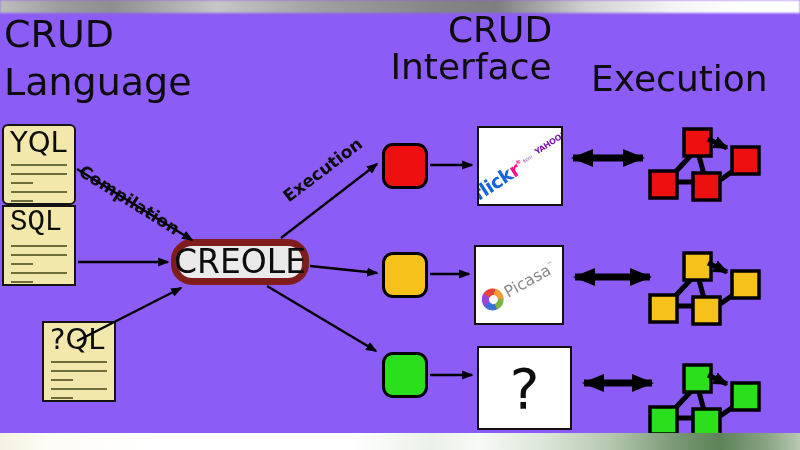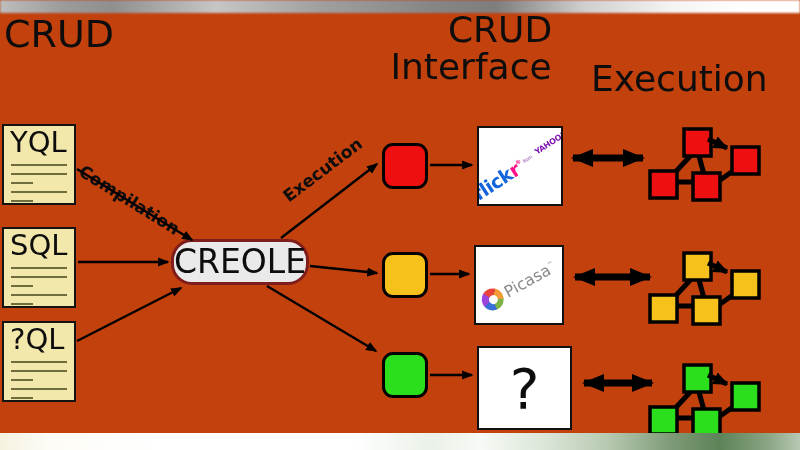--- a/index.html
+++ b/index.html
@@ -1,16 +1,16 @@
 <!DOCTYPE html>
 <html><head>
 <meta charset="utf-8">
 <style>
   html,body{margin:0;padding:0;background:#fff;}
-  #stage{position:relative;width:800px;height:450px;background:#c2410c;overflow:hidden;
+  #stage{position:relative;width:800px;height:450px;background:#8b5cf6;overflow:hidden;
          font-family:"DejaVu Sans",sans-serif;color:#0d0d0d;}
 
   
   #top-bar{position:absolute;left:0;top:0;width:800px;height:13px;z-index:6;
     background:linear-gradient(90deg,#bdbdbd 0%,#9b9b9b 8%,#8f8f8f 14%,#c6c6c6 27%,
       #a0a0a0 40%,#868686 54%,#7e7e7e 62%,#cfcfcf 73%,#f4f4f4 84%,#ffffff 93%);
     filter:blur(1.2px);}
   #bottom-bar{position:absolute;left:0;top:433px;width:800px;height:17px;z-index:6;
     background:linear-gradient(90deg,#f5f2e0 0%,#fdfcf6 6%,#ffffff 20%,#ffffff 44%,
       #eaf1e8 54%,#f7faf6 60%,#dbe6d8 68%,#b7c9b1 76%,#7d9a76 84%,#5d8258 90%,
@@ -22,25 +22,25 @@
   #hdr-crud2{left:400px;top:8px;width:200px;text-align:center;}
   #hdr-interface{left:378px;top:45px;width:186px;text-align:center;}
   #hdr-resources{left:591px;top:57px;}
 
   
   .doc{position:absolute;left:2px;width:74px;height:81px;background:#f2e8ab;
        border:2.5px solid #141414;box-sizing:border-box;}
   .doc .ttl{font-size:29px;line-height:30px;margin:1px 0 0 6px;}
   .doc .ln{height:2px;background:#6e6e3c;margin:7px 7px 0 7px;}
   .doc .ln.short{width:22px;margin-right:auto;}
-  #doc-yql{top:124px;} #doc-sql{top:227px;} #doc-qql{top:321px;}
+  #doc-yql{top:124px;border-radius:6px;} #doc-sql{top:205px;font-family:Liberation Mono, monospace;} #doc-qql{top:321px;margin-left:40px;}
 
   
   #creole{position:absolute;left:171px;top:239px;width:138px;height:46px;
-    background:#eaeaea;border:3px solid #7f1d1d;border-radius:21px;box-sizing:border-box;
+    background:#eaeaea;border:7px solid #7f1d1d;border-radius:21px;box-sizing:border-box;
     display:flex;align-items:center;justify-content:center;font-size:33px;padding-bottom:2px;}
 
   
   .chip{position:absolute;left:382px;width:46px;height:46px;border:3px solid #000;
         border-radius:11px;box-sizing:border-box;}
   #chip-red{top:143px;background:#ee1010;}
   #chip-orange{top:252px;background:#f6c11a;}
   #chip-green{top:352px;background:#2bdf1c;}
 
   
@@ -82,20 +82,21 @@
   .gsq{stroke:#000;stroke-width:3.5;}
   .fill-red{fill:#ee1010;} .fill-orange{fill:#f6c11a;} .fill-green{fill:#2bdf1c;}
 </style>
 </head>
 <body>
 
 <div id="stage">
 
   <div id="hdr-left" class="hdr">
     <div>CRUD</div>
+    <div>Language</div>
   </div>
   <div id="hdr-crud2" class="hdr">CRUD</div>
   <div id="hdr-interface" class="hdr">Interface</div>
   <div id="hdr-resources" class="hdr">Execution</div>
 
   <div id="doc-yql" class="doc">
     <div class="ttl">YQL</div>
     <div class="ln"></div>
     <div class="ln"></div>
     <div class="ln short"></div>

